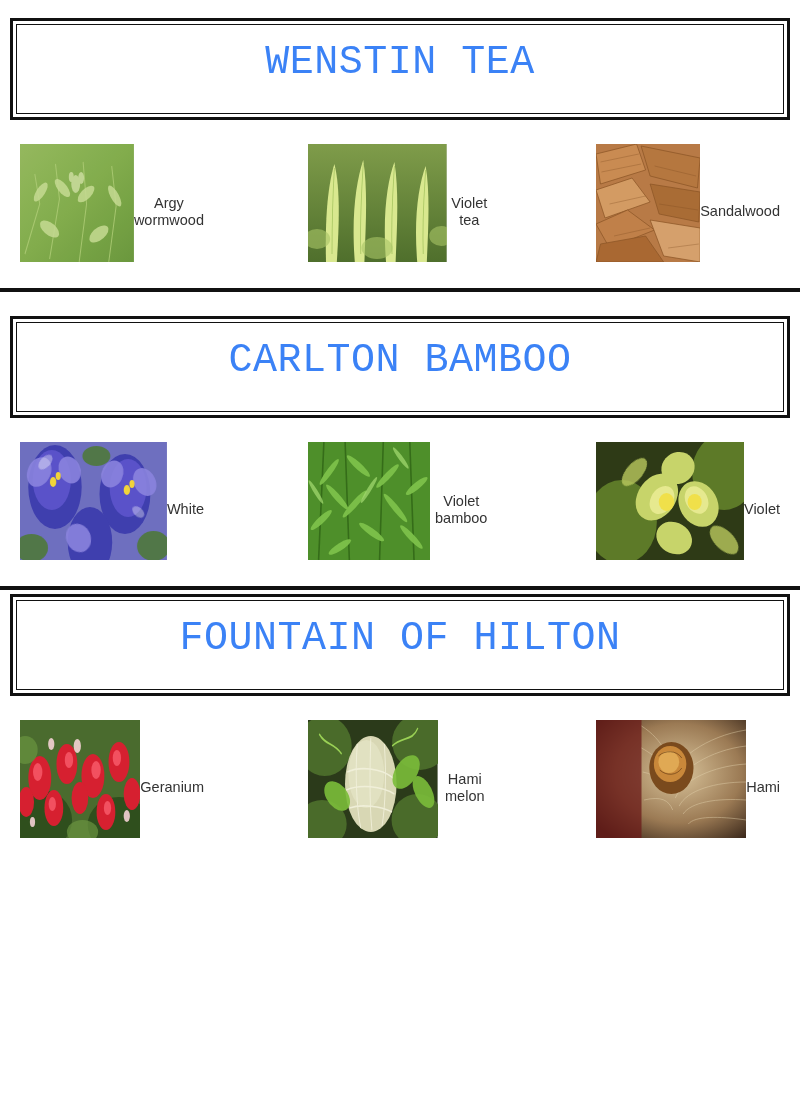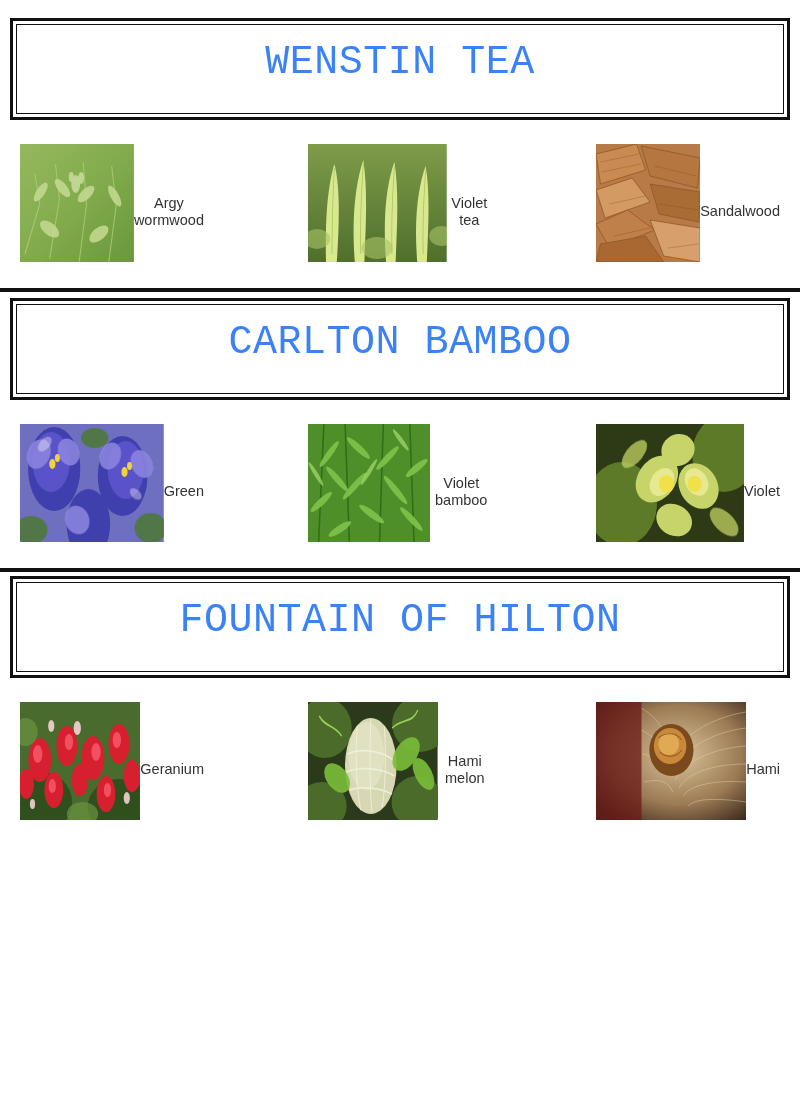--- a/index.html
+++ b/index.html
@@ -80,21 +80,21 @@
     text-align: center;
     line-height: 1.2;
   }
   .divider {
     height: 4px;
     background: #111111;
     width: 100%;
     margin: 26px 0 0 0;
   }
   .sec-1 { padding-top: 18px; }
-  .sec-2 { padding-top: 6px; }
+  .sec-2 { padding-top: 24px; }
   .sec-3 { padding-top: 4px; }
 </style>
 </head>
 <body>
 
 <div class="page">
 
   <div class="section sec-1">
     <div class="title-box">
       <div class="title-inner">
@@ -240,21 +240,21 @@
               <ellipse cx="18" cy="106" rx="26" ry="14"></ellipse>
               <ellipse cx="210" cy="104" rx="26" ry="15"></ellipse>
               <ellipse cx="120" cy="14" rx="22" ry="10"></ellipse>
             </g>
             <g fill="#ffffff" opacity="0.35">
               <ellipse cx="40" cy="20" rx="12" ry="6" transform="rotate(-25 40 20)"></ellipse>
               <ellipse cx="186" cy="70" rx="10" ry="5" transform="rotate(20 186 70)"></ellipse>
             </g>
           </svg>
         </div>
-        <div class="caption">Green</div>
+        <div class="caption">White</div>
       </div>
 
       <div class="card">
         <div class="thumb">
           <svg viewBox="0 0 231 118" preserveAspectRatio="none">
             <rect width="231" height="118" fill="#4e8f2a"></rect>
             <g stroke="#2f6415" stroke-width="3" opacity="0.8">
               <path d="M20 118 L30 0" fill="none"></path>
               <path d="M78 118 L70 0" fill="none"></path>
               <path d="M135 118 L142 0" fill="none"></path>

